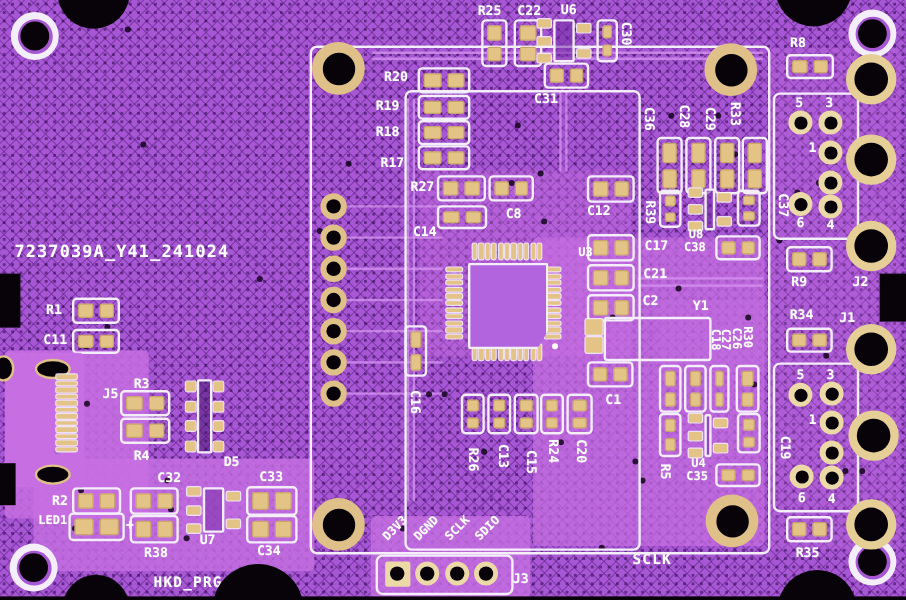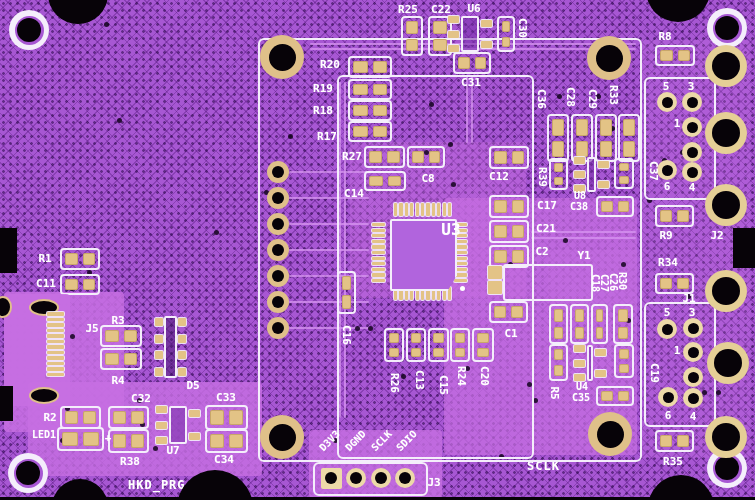--- a/index.html
+++ b/index.html
@@ -31,20 +31,21 @@
        text-shadow:0 0 1px rgba(255,255,255,.35);line-height:1;}
   #title-label{left:12px;top:203px;font-size:14px;letter-spacing:1px;}
   #version-label{left:128px;top:479px;font-size:12px;letter-spacing:1px;}
   #oled-label{left:527px;top:460px;font-size:12px;letter-spacing:1px;}
 </style>
 </head>
 <body>
 
 <div id="stage">
   <div id="board">
+    <div id="title-label" class="silk-static">7237039A_Y41_241024</div>
     <div id="version-label" class="silk-static">HKD_PRG_V22</div>
     <div id="oled-label" class="silk-static">SCLK</div>
   <div class="pour" style="left: 4px; top: 292px; width: 120px; height: 140px; opacity: 0.85;"></div>
       <div class="pour" style="left: 28px; top: 382px; width: 234px; height: 94px; opacity: 0.8;"></div>
       <div class="pour" style="left: 444px; top: 198px; width: 193px; height: 257px; opacity: 0.7;"></div>
       <div class="pour" style="left: 309px; top: 430px; width: 133px; height: 68px; opacity: 0.8;"></div>
       <div class="pour" style="left: 640px; top: 40px; width: 110px; height: 418px; opacity: 0.25;"></div>
       <div class="pour" style="left: 350px; top: 142px; width: 176px; height: 156px; opacity: 0.4;"></div>
       <div class="pour" style="left: 548px; top: 250px; width: 92px; height: 60px; opacity: 0.3;"></div>
       <div class="trace" style="left: 289px; top: 171px; width: 80px; height: 2px;"></div>
@@ -508,31 +509,31 @@
       <div class="cutc" style="left: 52px; top: 479px; width: 56px; height: 56px;"></div>
       <div class="cutc" style="left: 648px; top: 475px; width: 66px; height: 66px;"></div>
       <div class="cut" style="left: 0px; top: 228px; width: 17px; height: 45px;"></div>
       <div class="cut" style="left: 0px; top: 386px; width: 13px; height: 35px;"></div>
       <div class="cut" style="left: 733px; top: 228px; width: 22px; height: 40px;"></div>
       <div class="cut" style="left: 0px; top: 497px; width: 755px; height: 3px;"></div>
       <div class="lbl" style="left: 408px; top: 9px; font-size: 11px; transform: translate(-50%, -50%) rotate(0deg);">R25</div>
       <div class="lbl" style="left: 441px; top: 9px; font-size: 11px; transform: translate(-50%, -50%) rotate(0deg);">C22</div>
       <div class="lbl" style="left: 474px; top: 8px; font-size: 11px; transform: translate(-50%, -50%) rotate(0deg);">U6</div>
       <div class="lbl" style="left: 522px; top: 28px; font-size: 11px; transform: translate(-50%, -50%) rotate(90deg);">C30</div>
-      <div class="lbl" style="left: 471px; top: 82px; font-size: 11px; transform: translate(-50%, -50%) rotate(0deg);">C31</div>
+      <div class="lbl" style="left: 455px; top: 82px; font-size: 11px; transform: translate(-50%, -50%) rotate(0deg);">C31</div>
       <div class="lbl" style="left: 665px; top: 36px; font-size: 11px; transform: translate(-50%, -50%) rotate(0deg);">R8</div>
       <div class="lbl" style="left: 330px; top: 64px; font-size: 11px; transform: translate(-50%, -50%) rotate(0deg);">R20</div>
       <div class="lbl" style="left: 323px; top: 88px; font-size: 11px; transform: translate(-50%, -50%) rotate(0deg);">R19</div>
       <div class="lbl" style="left: 323px; top: 110px; font-size: 11px; transform: translate(-50%, -50%) rotate(0deg);">R18</div>
       <div class="lbl" style="left: 327px; top: 136px; font-size: 11px; transform: translate(-50%, -50%) rotate(0deg);">R17</div>
       <div class="lbl" style="left: 352px; top: 156px; font-size: 11px; transform: translate(-50%, -50%) rotate(0deg);">R27</div>
       <div class="lbl" style="left: 428px; top: 178px; font-size: 11px; transform: translate(-50%, -50%) rotate(0deg);">C8</div>
       <div class="lbl" style="left: 354px; top: 193px; font-size: 11px; transform: translate(-50%, -50%) rotate(0deg);">C14</div>
       <div class="lbl" style="left: 499px; top: 176px; font-size: 11px; transform: translate(-50%, -50%) rotate(0deg);">C12</div>
-      <div class="lbl" style="left: 451px; top: 211px; font-size: 16px; transform: translate(-50%, -50%) rotate(0deg); margin-top: 19px;">U3</div>
+      <div class="lbl" style="left: 488px; top: 211px; font-size: 10px; transform: translate(-50%, -50%) rotate(0deg);">U3</div>
       <div class="lbl" style="left: 346px; top: 335px; font-size: 11px; transform: translate(-50%, -50%) rotate(90deg);">C16</div>
       <div class="lbl" style="left: 547px; top: 205px; font-size: 11px; transform: translate(-50%, -50%) rotate(0deg);">C17</div>
       <div class="lbl" style="left: 546px; top: 228px; font-size: 11px; transform: translate(-50%, -50%) rotate(0deg);">C21</div>
       <div class="lbl" style="left: 542px; top: 251px; font-size: 11px; transform: translate(-50%, -50%) rotate(0deg);">C2</div>
       <div class="lbl" style="left: 584px; top: 255px; font-size: 11px; transform: translate(-50%, -50%) rotate(0deg);">Y1</div>
       <div class="lbl" style="left: 394px; top: 383px; font-size: 11px; transform: translate(-50%, -50%) rotate(90deg);">R26</div>
       <div class="lbl" style="left: 419px; top: 380px; font-size: 11px; transform: translate(-50%, -50%) rotate(90deg);">C13</div>
       <div class="lbl" style="left: 443px; top: 385px; font-size: 11px; transform: translate(-50%, -50%) rotate(90deg);">C15</div>
       <div class="lbl" style="left: 461px; top: 376px; font-size: 11px; transform: translate(-50%, -50%) rotate(90deg);">R24</div>
       <div class="lbl" style="left: 484px; top: 376px; font-size: 11px; transform: translate(-50%, -50%) rotate(90deg);">C20</div>
@@ -561,21 +562,21 @@
       <div class="lbl" style="left: 44px; top: 435px; font-size: 10px; transform: translate(-50%, -50%) rotate(0deg);">LED1</div>
       <div class="lbl" style="left: 108px; top: 437px; font-size: 11px; transform: translate(-50%, -50%) rotate(0deg);">+</div>
       <div class="lbl" style="left: 141px; top: 398px; font-size: 11px; transform: translate(-50%, -50%) rotate(0deg);">C32</div>
       <div class="lbl" style="left: 130px; top: 461px; font-size: 11px; transform: translate(-50%, -50%) rotate(0deg);">R38</div>
       <div class="lbl" style="left: 173px; top: 450px; font-size: 11px; transform: translate(-50%, -50%) rotate(0deg);">U7</div>
       <div class="lbl" style="left: 226px; top: 397px; font-size: 11px; transform: translate(-50%, -50%) rotate(0deg);">C33</div>
       <div class="lbl" style="left: 224px; top: 459px; font-size: 11px; transform: translate(-50%, -50%) rotate(0deg);">C34</div>
       <div class="lbl" style="left: 666px; top: 235px; font-size: 11px; transform: translate(-50%, -50%) rotate(0deg);">R9</div>
       <div class="lbl" style="left: 717px; top: 235px; font-size: 11px; transform: translate(-50%, -50%) rotate(0deg);">J2</div>
       <div class="lbl" style="left: 668px; top: 262px; font-size: 11px; transform: translate(-50%, -50%) rotate(0deg);">R34</div>
-      <div class="lbl" style="left: 689px; top: 265px; font-size: 11px; transform: translate(-50%, -50%) rotate(0deg); margin-top: 33px;">J1</div>
+      <div class="lbl" style="left: 706px; top: 265px; font-size: 11px; transform: translate(-50%, -50%) rotate(0deg);">J1</div>
       <div class="lbl" style="left: 673px; top: 461px; font-size: 11px; transform: translate(-50%, -50%) rotate(0deg);">R35</div>
       <div class="lbl" style="left: 653px; top: 171px; font-size: 11px; transform: translate(-50%, -50%) rotate(90deg);">C37</div>
       <div class="lbl" style="left: 654px; top: 373px; font-size: 11px; transform: translate(-50%, -50%) rotate(90deg);">C19</div>
       <div class="lbl" style="left: 434px; top: 482px; font-size: 11px; transform: translate(-50%, -50%) rotate(0deg);">J3</div>
       <div class="lbl" style="left: 666px; top: 86px; font-size: 11px; transform: translate(-50%, -50%) rotate(0deg);">5</div>
       <div class="lbl" style="left: 691px; top: 86px; font-size: 11px; transform: translate(-50%, -50%) rotate(0deg);">3</div>
       <div class="lbl" style="left: 677px; top: 123px; font-size: 11px; transform: translate(-50%, -50%) rotate(0deg);">1</div>
       <div class="lbl" style="left: 667px; top: 186px; font-size: 11px; transform: translate(-50%, -50%) rotate(0deg);">6</div>
       <div class="lbl" style="left: 692px; top: 187px; font-size: 11px; transform: translate(-50%, -50%) rotate(0deg);">4</div>
       <div class="lbl" style="left: 667px; top: 312px; font-size: 11px; transform: translate(-50%, -50%) rotate(0deg);">5</div>

